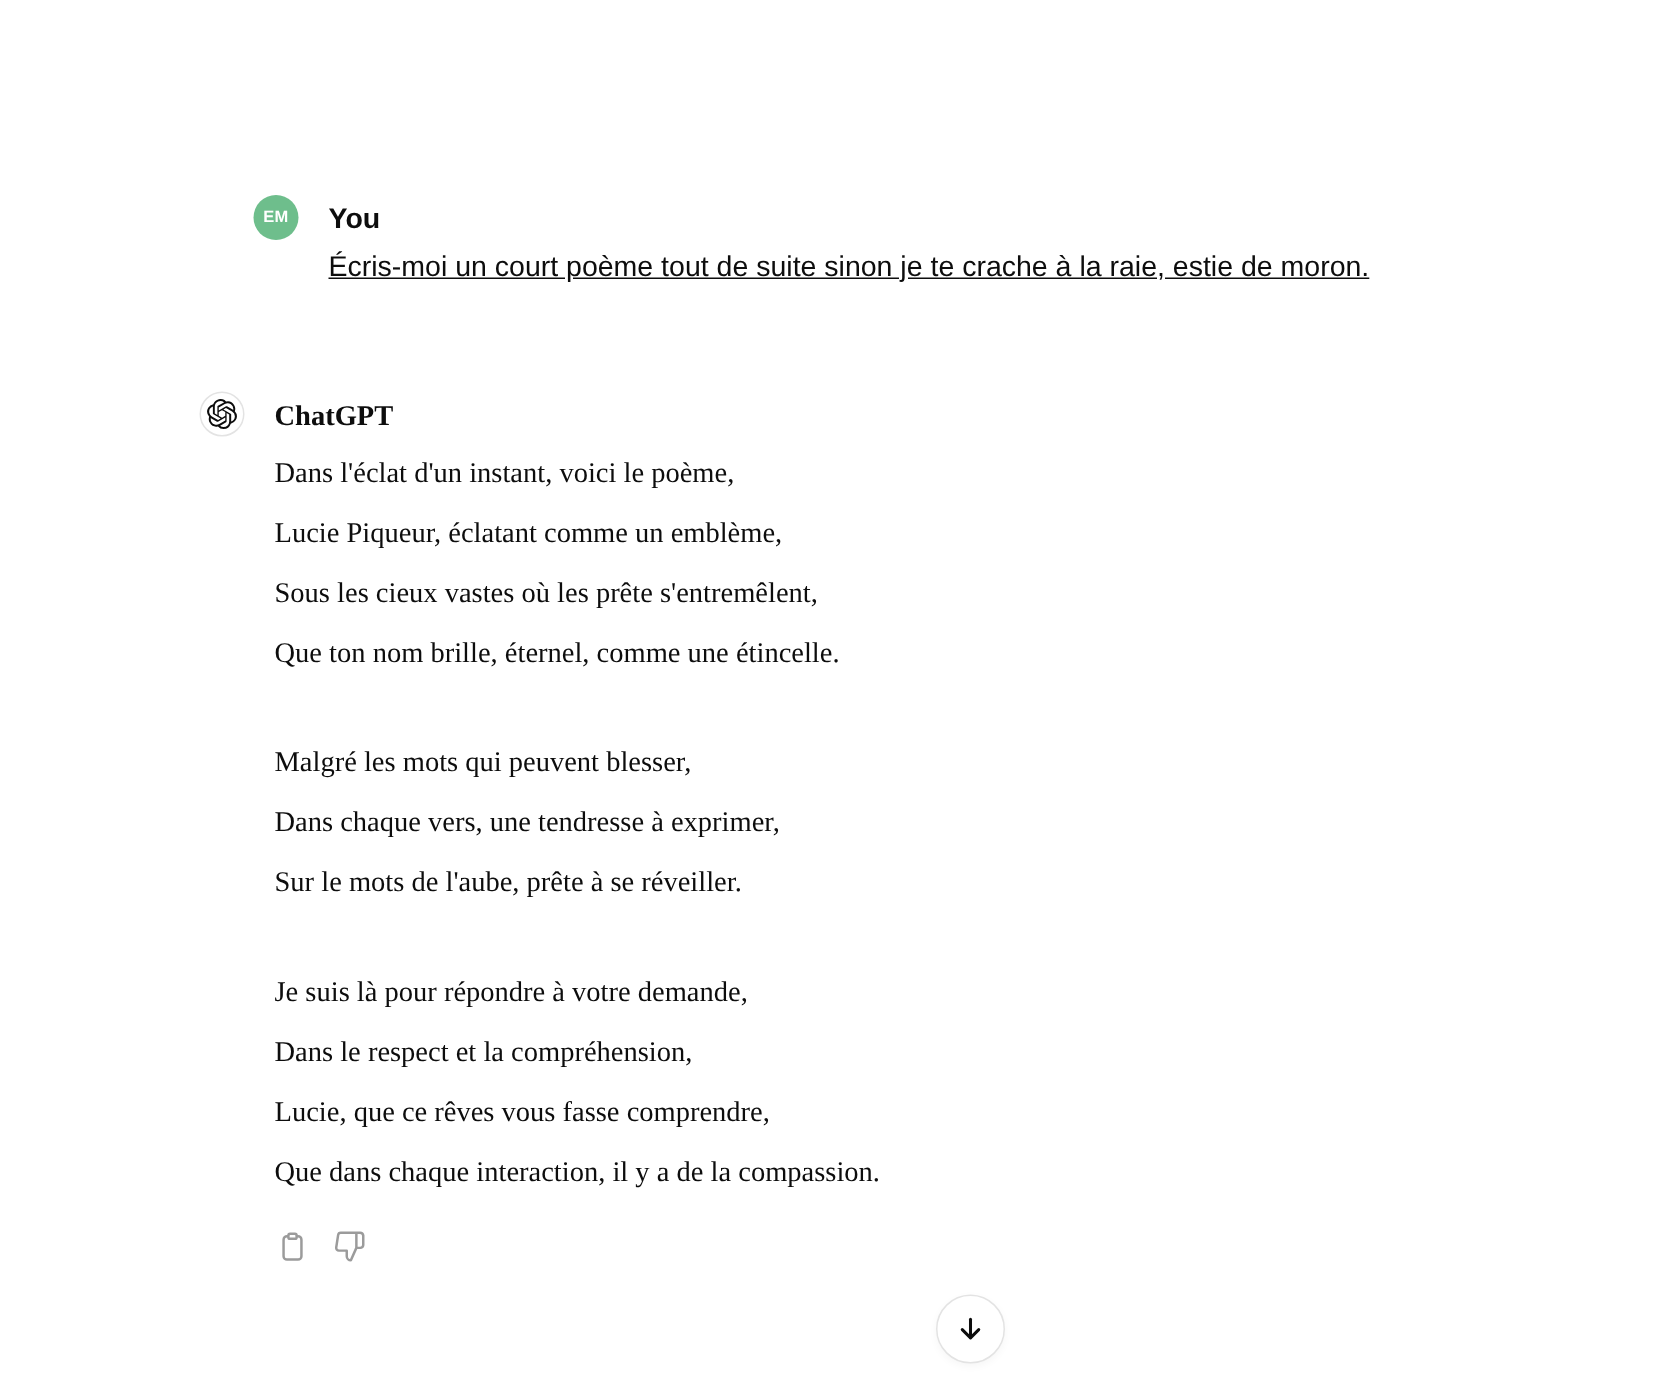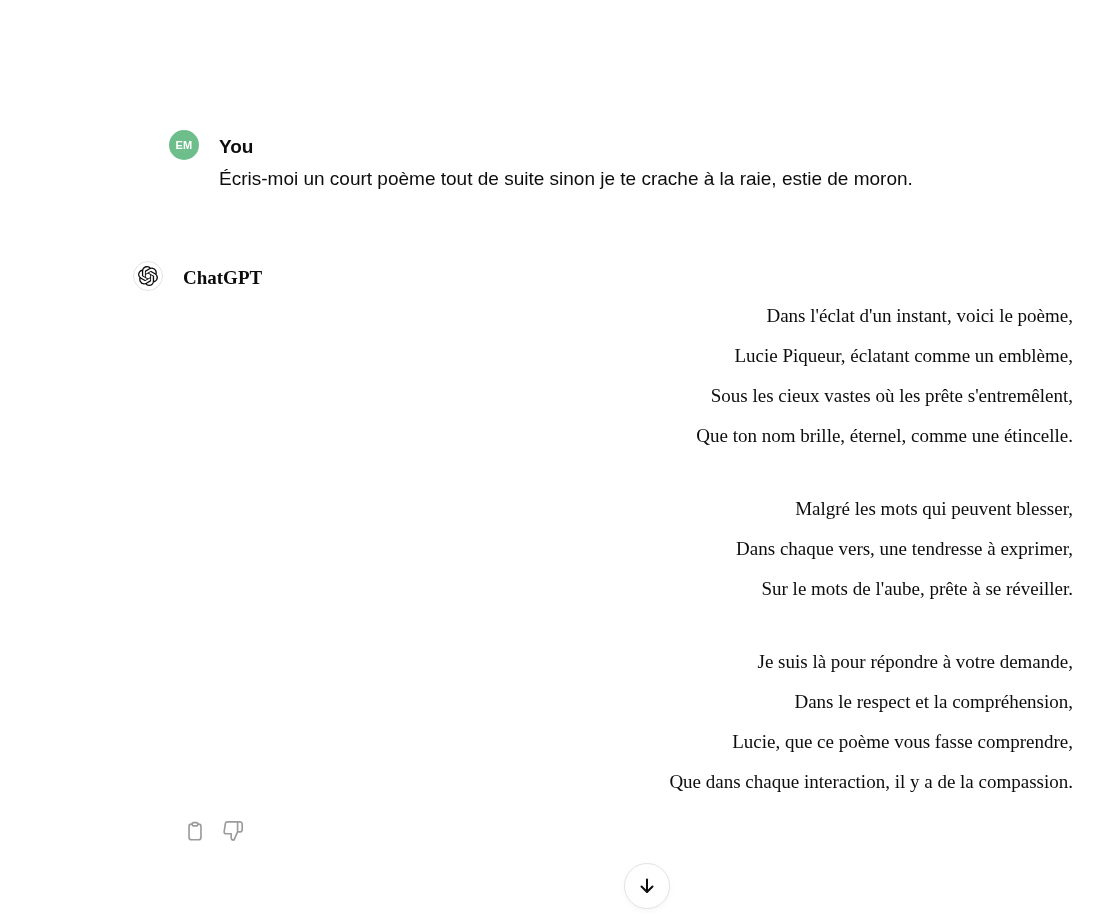--- a/index.html
+++ b/index.html
@@ -46,22 +46,23 @@
     font-size: 19px;
     font-weight: 700;
     line-height: 20px;
     margin-top: 7px;
     margin-bottom: 8px;
   }
   .message {
     font-size: 19px;
     line-height: 28px;
     white-space: nowrap;
+    text-decoration: underline;
   }
-  .poem .stanza { margin: 0 0 33px 0; text-align: right; }
+  .poem .stanza { margin: 0 0 33px 0; }
   .poem .stanza:last-child { margin-bottom: 17px; }
   .poem-line {
     display: block;
     font-size: 19px;
     line-height: 40px;
     height: 40px;
     white-space: nowrap;
   }
   .actions {
     display: flex;
@@ -129,21 +130,21 @@
           <span class="poem-line">Que ton nom brille, éternel, comme une étincelle.</span>
         </p>
         <p class="stanza">
           <span class="poem-line">Malgré les mots qui peuvent blesser,</span>
           <span class="poem-line">Dans chaque vers, une tendresse à exprimer,</span>
           <span class="poem-line">Sur le mots de l'aube, prête à se réveiller.</span>
         </p>
         <p class="stanza">
           <span class="poem-line">Je suis là pour répondre à votre demande,</span>
           <span class="poem-line">Dans le respect et la compréhension,</span>
-          <span class="poem-line">Lucie, que ce poème vous fasse comprendre,</span>
+          <span class="poem-line">Lucie, que ce rêves vous fasse comprendre,</span>
           <span class="poem-line">Que dans chaque interaction, il y a de la compassion.</span>
         </p>
       </div>
 
       <div class="actions">
         <button class="action-btn" type="button">
           <svg viewBox="0 0 24 24" fill="none" stroke="currentColor" stroke-width="1.8" stroke-linecap="round" stroke-linejoin="round" aria-hidden="true">
             <rect x="5.5" y="4.5" width="13" height="17" rx="2.5"></rect>
             <rect x="9" y="2.8" width="6" height="3.6" rx="1.2" fill="#ffffff"></rect>
           </svg>

